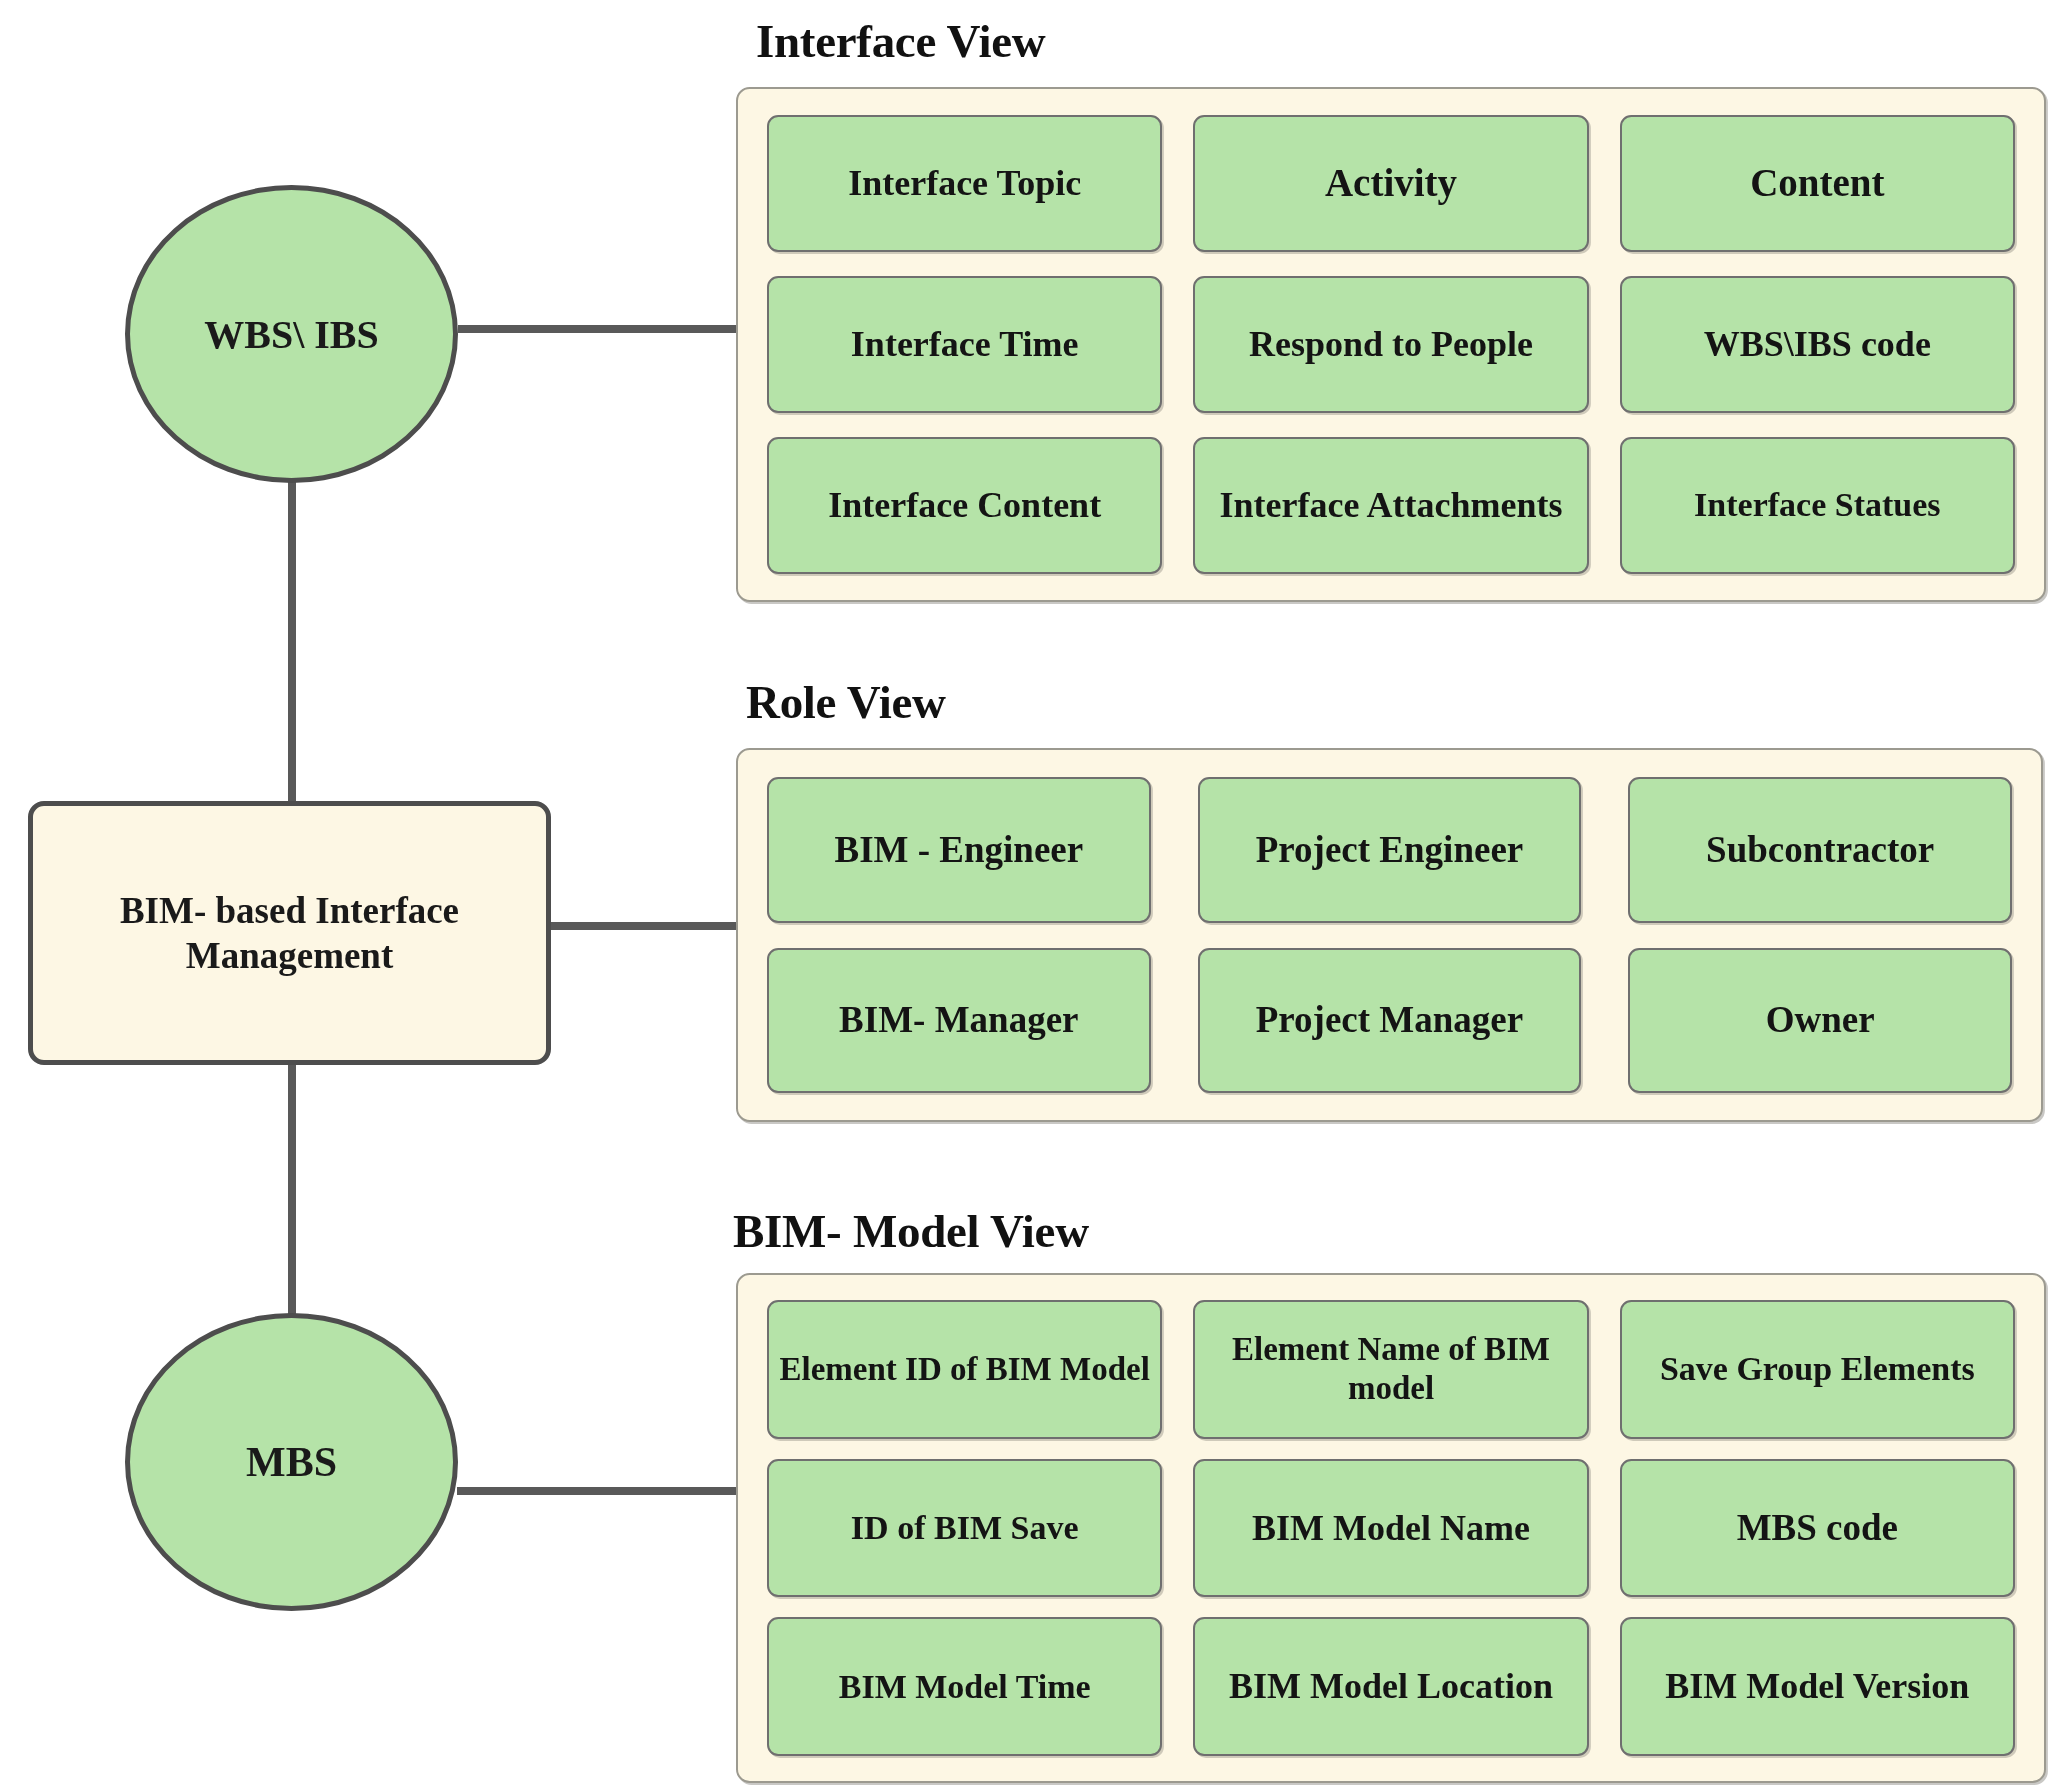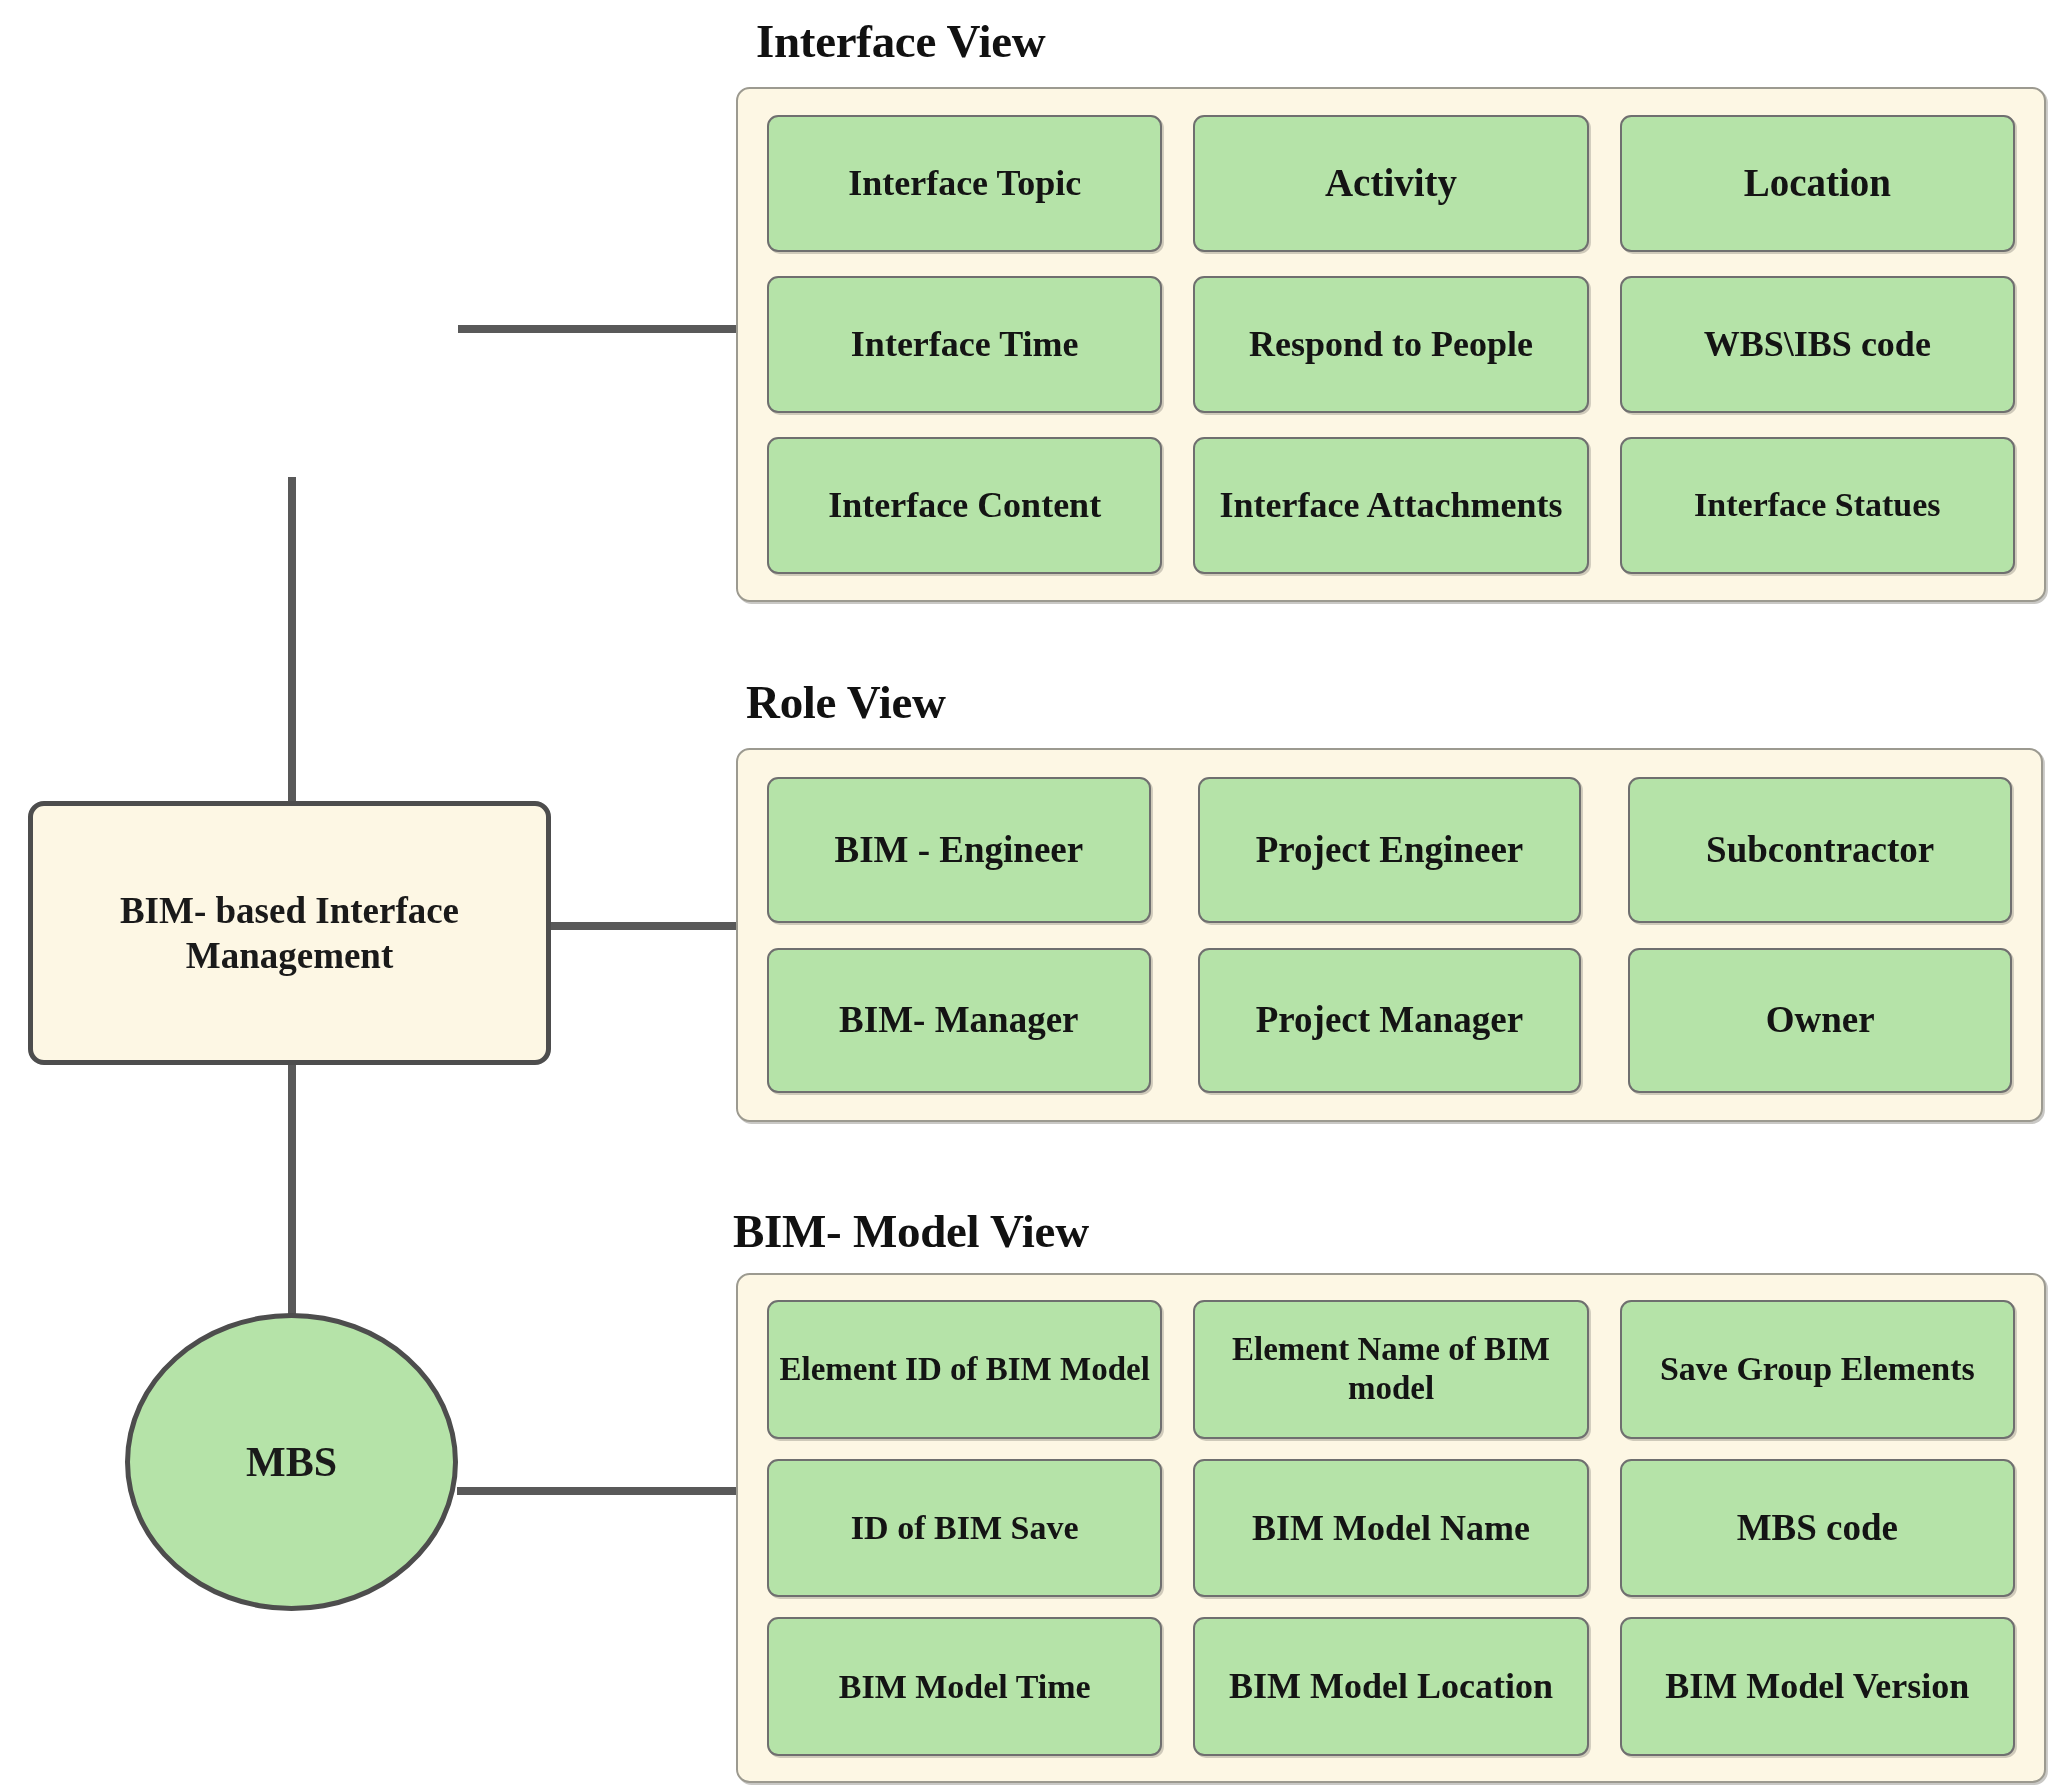--- a/index.html
+++ b/index.html
@@ -97,36 +97,39 @@
 <body>
 
 <div id="canvas">
 
   <div class="connector" style="left:458px; top:325px; width:279px; height:8px;"></div>
   <div class="connector" style="left:288px; top:477px; width:8px; height:327px;"></div>
   <div class="connector" style="left:549px; top:922px; width:189px; height:8px;"></div>
   <div class="connector" style="left:288px; top:1064px; width:8px; height:252px;"></div>
   <div class="connector" style="left:457px; top:1487px; width:281px; height:8px;"></div>
 
+  <div class="circle-node" style="left:125px; top:185px; width:333px; height:298px; font-size:40px;">
+    <span>WBS\ IBS</span>
+  </div>
 
   <div class="center-node" style="left:28px; top:801px; width:523px; height:264px; font-size:37px;">
     <span>BIM- based Interface Management</span>
   </div>
 
   <div class="circle-node" style="left:125px; top:1313px; width:333px; height:298px; font-size:42px;">
     <span>MBS</span>
   </div>
 
   <div class="group-title" style="left:746px; top:13.7px; font-size:47px;margin-left:10px;">Interface View</div>
 
   <div class="panel" style="left:736px; top:87px; width:1310px; height:515px;">
     <div class="panel-grid" style="padding:26px 29px; gap:24px 31px; grid-template-rows:repeat(3, 1fr);">
       <div class="chip" style="font-size:36px;">Interface Topic</div>
       <div class="chip" style="font-size:39px;">Activity</div>
-      <div class="chip" style="font-size:39px;">Location</div>
+      <div class="chip" style="font-size:39px;">Content</div>
       <div class="chip" style="font-size:36px;">Interface Time</div>
       <div class="chip" style="font-size:36px;">Respond to People</div>
       <div class="chip" style="font-size:36px;">WBS\IBS code</div>
       <div class="chip" style="font-size:36px;">Interface Content</div>
       <div class="chip" style="font-size:36px;">Interface Attachments</div>
       <div class="chip" style="font-size:34px;">Interface Statues</div>
     </div>
   </div>
 
   <div class="group-title" style="left:746px; top:675px; font-size:47px;">Role View</div>

